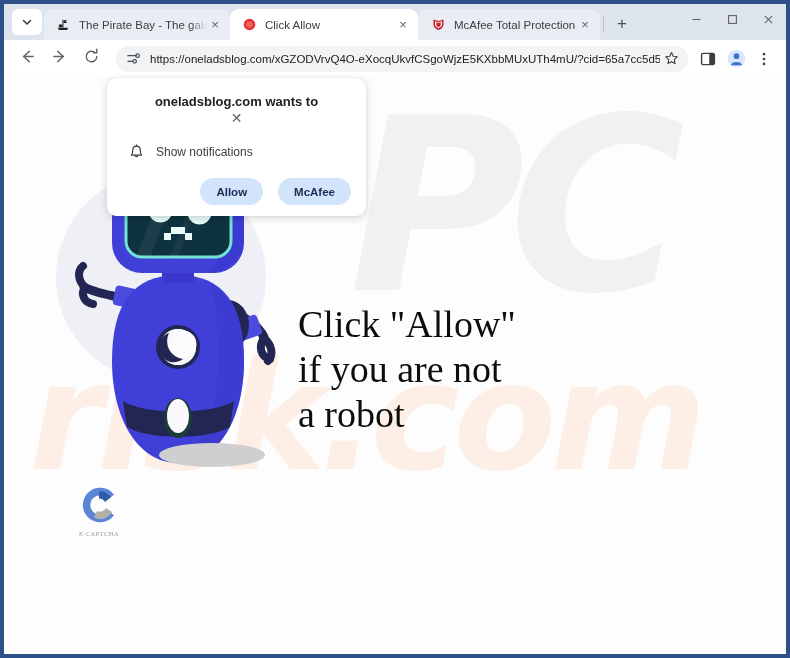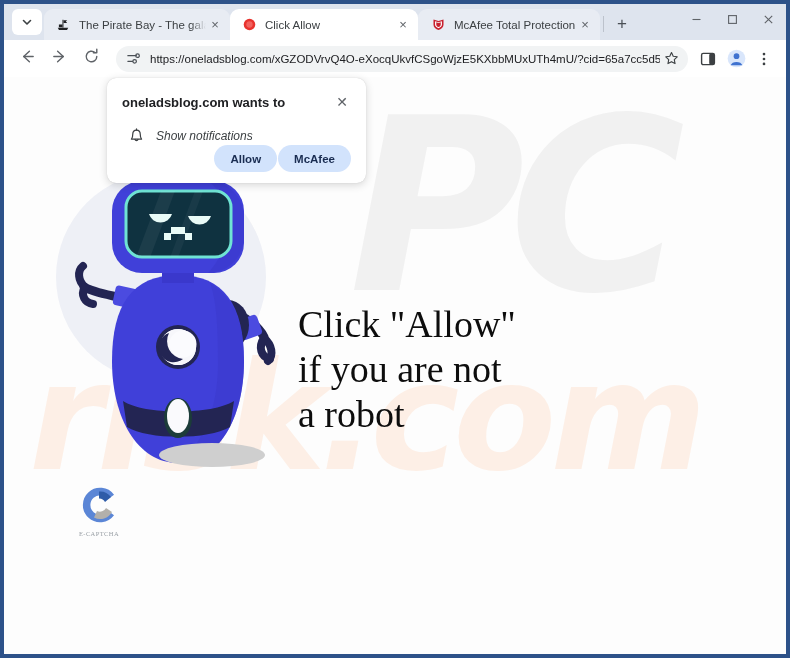--- a/index.html
+++ b/index.html
@@ -256,21 +256,22 @@
     left: 103px; top: 74px;
     width: 259px;
     background: #ffffff;
     border-radius: 9px;
     box-shadow: 0 2px 9px rgba(0,0,0,.16), 0 0 1px rgba(0,0,0,.18);
     padding: 16px 15px 11px 15px;
     z-index: 40;
   }
   .perm-head {
     display: flex;
-    align-items: flex-end;
+    align-items: center;
+    flex-direction: column;
   }
   .perm-title {
     flex: 1;
     font-size: 13px;
     font-weight: 700;
     color: #202124;
     line-height: 16px;
   }
   .perm-close {
     width: 18px; height: 18px;
@@ -279,28 +280,28 @@
     color: #5f6368;
     font-size: 14px;
     line-height: 1;
     margin-top: -1px;
   }
   .perm-row {
     display: flex;
     align-items: center;
     margin-top: 16px;
     padding-left: 5px;
-    font-style: italic;
   }
   .perm-row-icon { width: 18px; height: 18px; flex:none; margin-right: 11px; display:flex; align-items:center; justify-content:center; }
   .perm-row-label { font-size: 12px; color: #3c4043; }
   .perm-actions {
     display: flex;
     justify-content: flex-end;
-    gap: 1px;
+    gap: 15px;
+    margin-top: 17px;
   }
   .perm-btn {
     background: #d2e3fc;
     color: #1a2d52;
     border: none;
     border-radius: 15px;
     height: 27px;
     padding: 0 16px;
     font-size: 11.5px;
     font-weight: 700;

